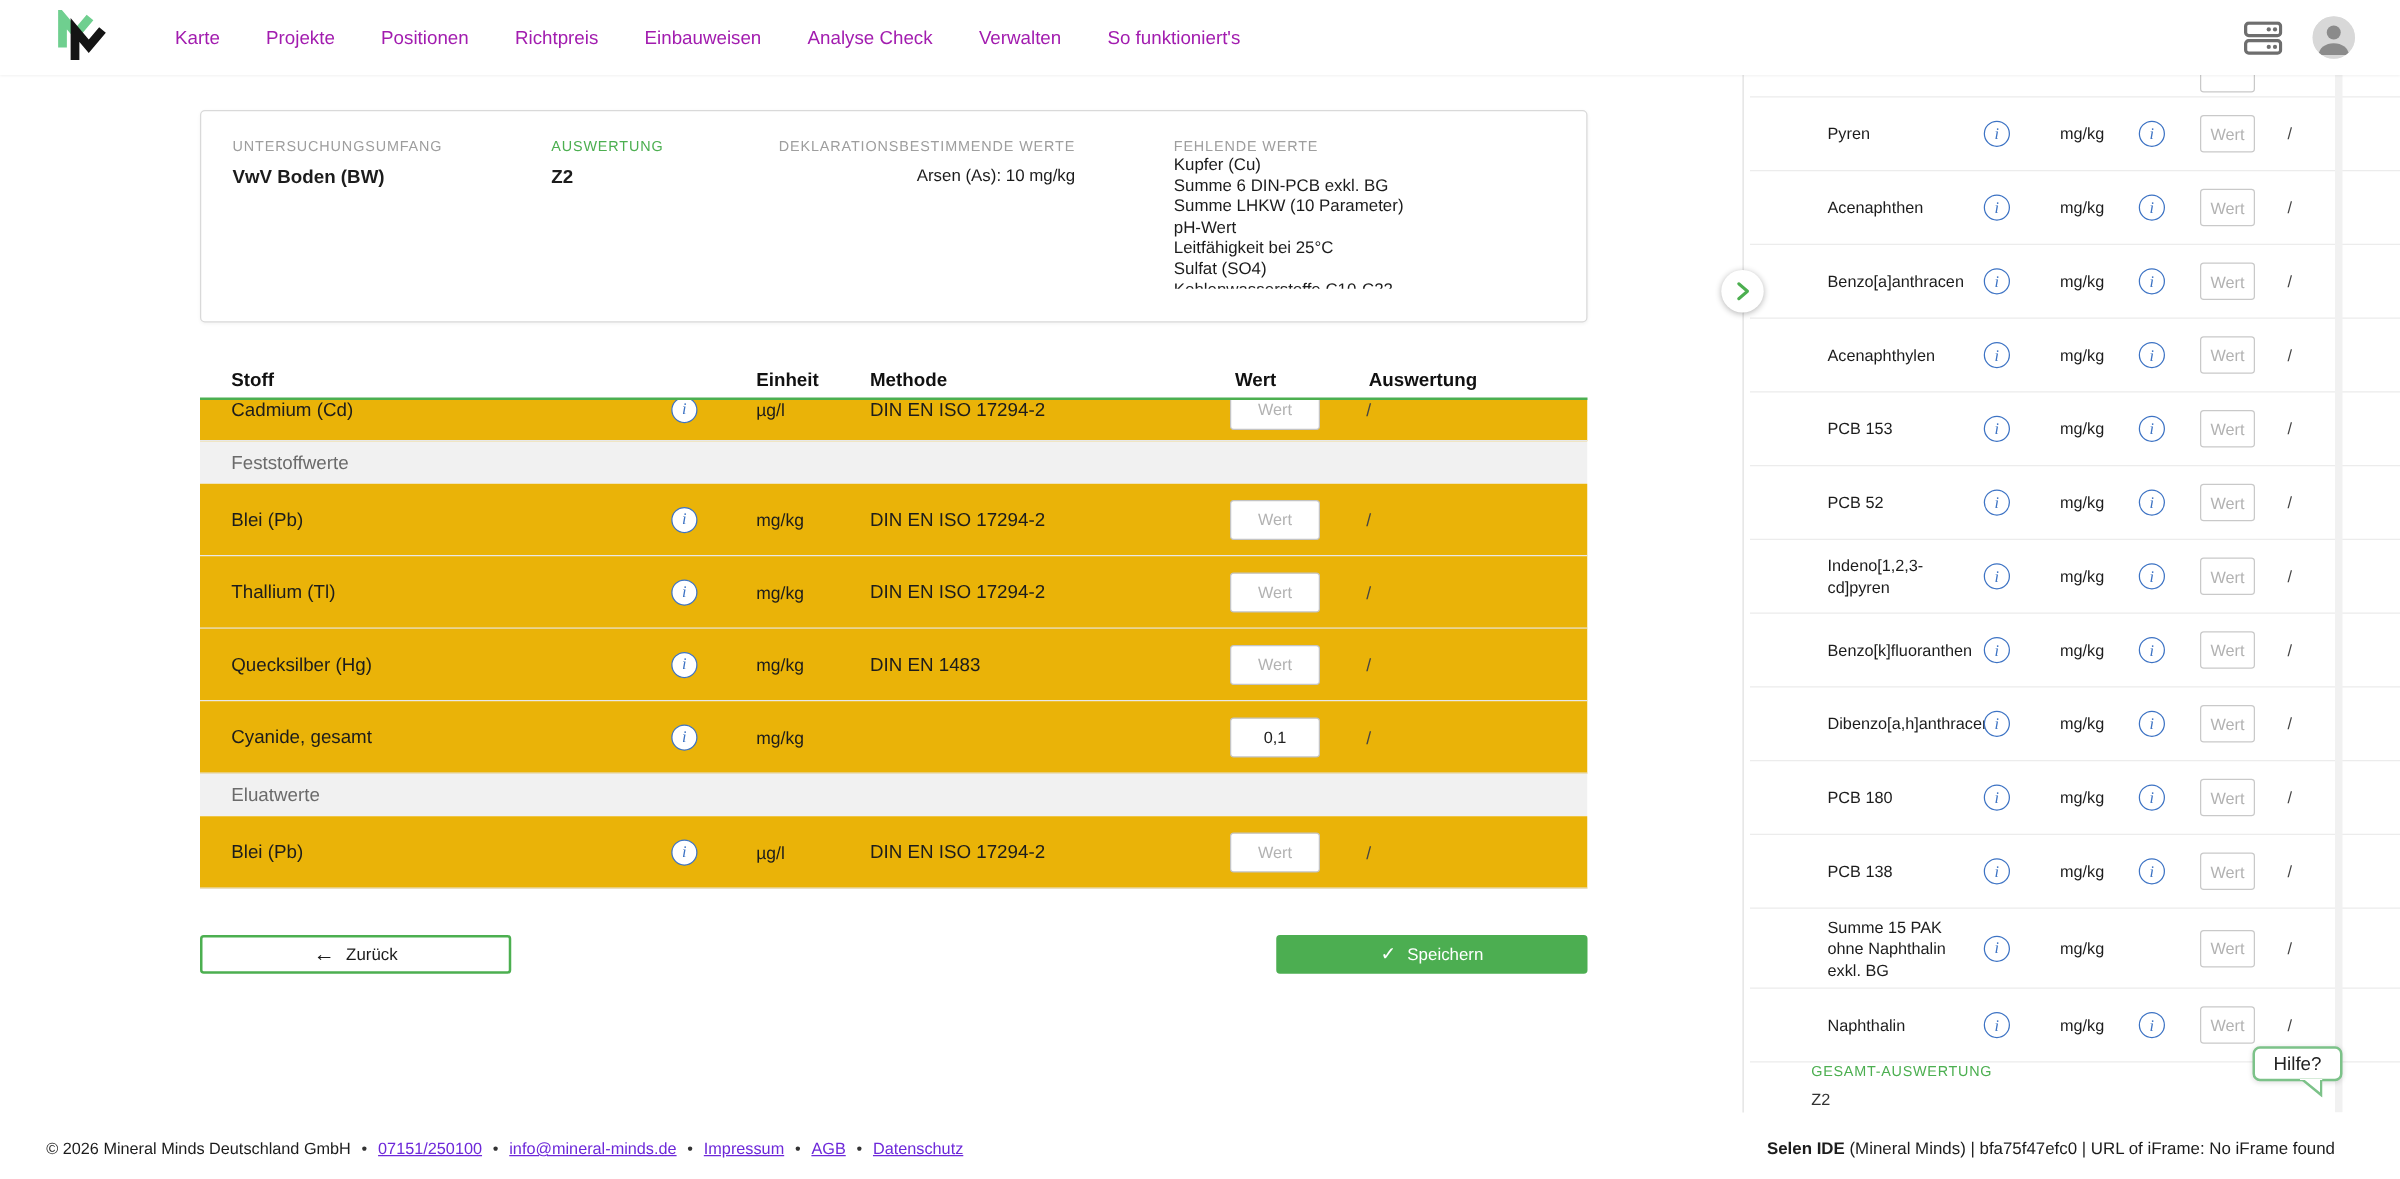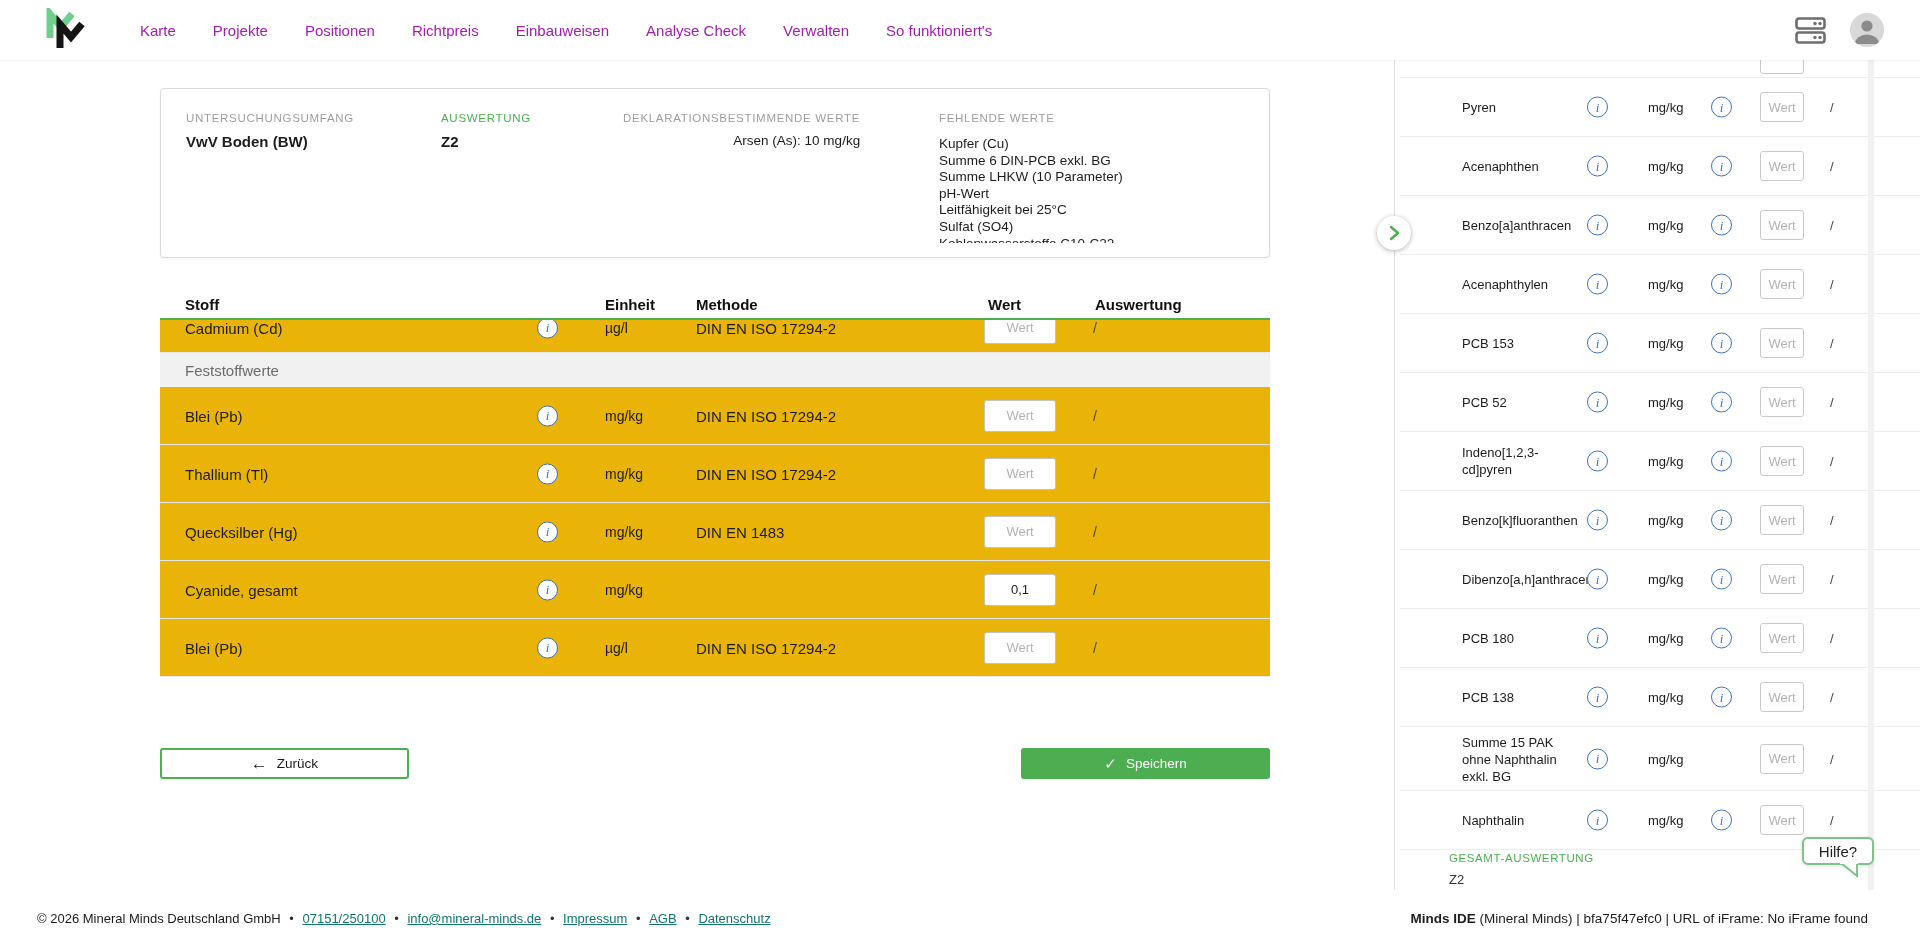--- a/index.html
+++ b/index.html
@@ -21,21 +21,21 @@
   .summary-box { position:absolute; left:160px; top:88px; width:1110px; height:170px;
                  border:1px solid #d9d9d9; border-radius:4px; background:#fff;
                  box-shadow:0 1px 3px rgba(0,0,0,0.05); overflow:hidden; }
   .sum-col { position:absolute; top:23px; }
   .sum-col.c1 { left:25px; }  .sum-col.c2 { left:280px; }
   .sum-col.c3 { left:462px;text-align:right; } .sum-col.c4 { left:778px; width:320px; }
   .sum-label { font-size:11.5px; letter-spacing:.7px; color:#9e9e9e; }
   .sum-label.green { color:#4caf50; }
   .sum-value { margin-top:9px; font-size:15px; font-weight:bold; color:#1c1c1c; }
   .sum-value.normal { font-weight:normal; font-size:13.5px; }
-  .fehlende-list { margin-top:12px; font-size:13.5px; line-height:16.6px; color:#1c1c1c;
+  .fehlende-list { margin-top:0; font-size:13.5px; line-height:16.6px; color:#1c1c1c;
                    height:107px; overflow:hidden; }
   
   .table-head { position:absolute; top:296px; left:0; width:1270px; height:22px;
                 font-size:15px; font-weight:bold; color:#111; }
   .table-head span { position:absolute; top:0;text-align:right; }
   .th-stoff { left:185px; } .th-einheit { left:605px; } .th-methode { left:696px; }
   .th-wert { left:988px; } .th-auswertung { left:1095px; }
   .green-line { position:absolute; left:160px; top:318px; width:1110px; height:2px; background:#4caf50; z-index:5; }
   .table-body { position:absolute; left:160px; top:320px; width:1110px; height:400px; overflow:hidden; }
   .t-row { position:relative; height:58px; border-bottom:1px solid #e8e8e8; background:#eab308; }
@@ -95,21 +95,21 @@
   .help-bubble { position:absolute; left:1802px; top:837px; width:72px; height:28px;
                  background:#fff; border:2px solid #7cc289; border-radius:6px;
                  box-shadow:0 1px 4px rgba(0,0,0,0.12);
                  display:flex; align-items:center; justify-content:center;
                  font-size:15px; color:#222; z-index:30; cursor:pointer; }
   .help-tail { position:absolute; left:1840px; top:863px; z-index:31; }
   
   .footer { position:absolute; left:0; top:900px; width:1920px; height:43px; background:#fff; font-size:13px; }
   .footer-left { position:absolute; left:37px; top:11px; color:#1c1c1c; white-space:nowrap; }
   .footer-left .sep { margin:0 5px; color:#333; }
-  .footer-link { color:#0f766e; text-decoration:underline; cursor:pointer; }
+  .footer-link { color:#6d28d9; text-decoration:underline; cursor:pointer; }
   .footer-right { position:absolute; right:52px; top:11px; color:#1c1c1c; white-space:nowrap; font-size:13.5px; }
   .footer-right b { font-weight:bold; }
 </style>
 </head>
 <body>
 
 <div class="header">
   <div class="logo">
     <svg width="46" height="46" viewBox="0 0 46 46">
       <path d="M8 30 L8 6 L19 19 L30 6" fill="none" stroke="#6fcf8f" stroke-width="7"></path>
@@ -214,20 +214,21 @@
       <input class="wert-input" type="text" placeholder="Wert" style="">
       <span class="slash">/</span>
     </div>
     <div class="t-row">
       <span class="name">Cyanide, gesamt</span>
       <span class="info-icon">i</span>
       <span class="unit">mg/kg</span>
       <input class="wert-input" type="text" placeholder="Wert" value="0,1" style="">
       <span class="slash">/</span>
     </div>
+    <div class="section-row">Eluatwerte</div>
     <div class="t-row">
       <span class="name">Blei (Pb)</span>
       <span class="info-icon">i</span>
       <span class="unit">µg/l</span>
       <span class="method">DIN EN ISO 17294-2</span>
       <input class="wert-input" type="text" placeholder="Wert" style="">
       <span class="slash">/</span>
     </div>
   </div>
 
@@ -367,15 +368,15 @@
 <svg class="help-tail" width="18" height="15" viewBox="0 0 18 15">
   <polygon points="1,0 17,0 17,13" fill="#ffffff" stroke="#7cc289" stroke-width="2"></polygon>
   <rect x="0" y="-2" width="18" height="3" fill="#ffffff"></rect>
 </svg>
 
 <div class="footer">
   <div class="footer-left">
     <span>© 2026 Mineral Minds Deutschland GmbH</span><span id="footer-links"><span class="sep"> • </span><a class="footer-link">07151/250100</a><span class="sep"> • </span><a class="footer-link">info@mineral-minds.de</a><span class="sep"> • </span><a class="footer-link">Impressum</a><span class="sep"> • </span><a class="footer-link">AGB</a><span class="sep"> • </span><a class="footer-link">Datenschutz</a></span>
   </div>
   <div class="footer-right">
-    <b>Minds IDE</b><span> (Mineral Minds) | bfa75f47efc0 | URL of iFrame: No iFrame found</span>
+    <b>Selen IDE</b><span> (Mineral Minds) | bfa75f47efc0 | URL of iFrame: No iFrame found</span>
   </div>
 </div>
 
 </body></html>

